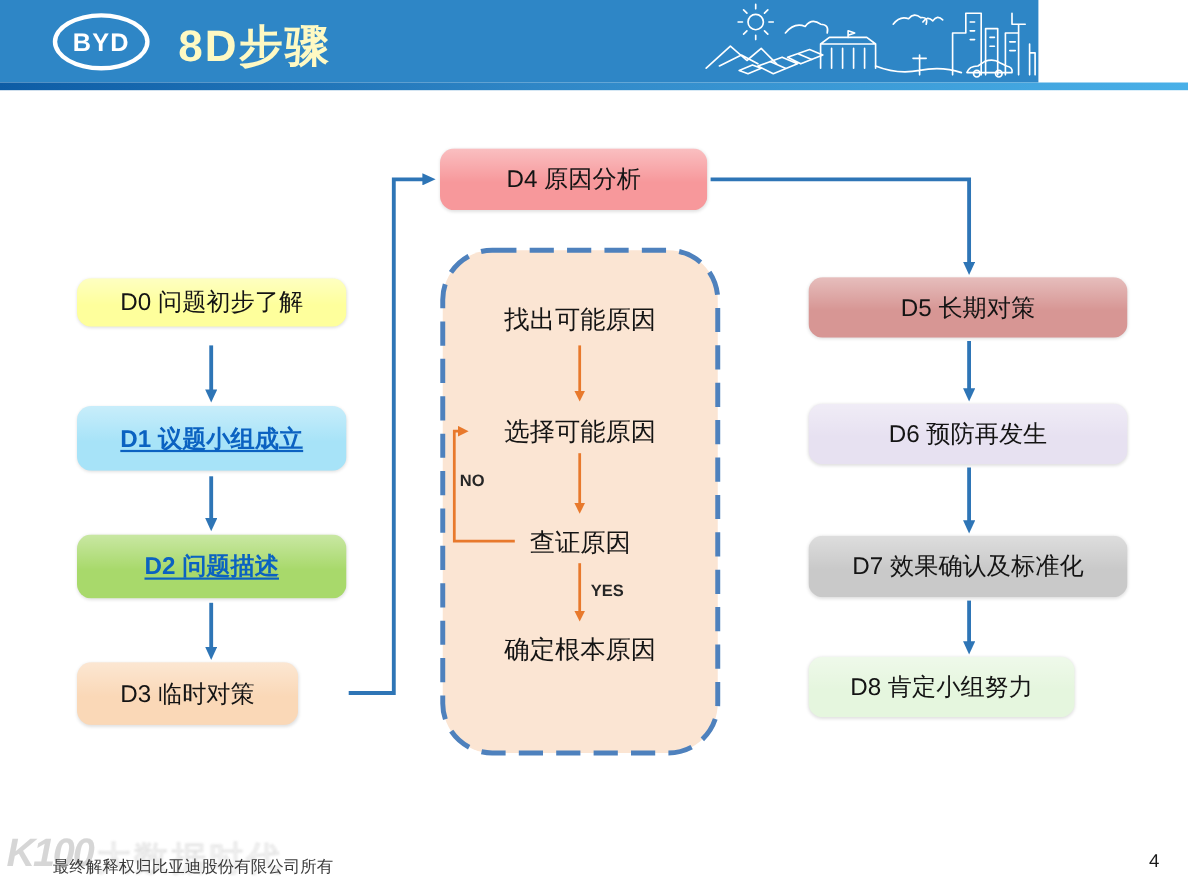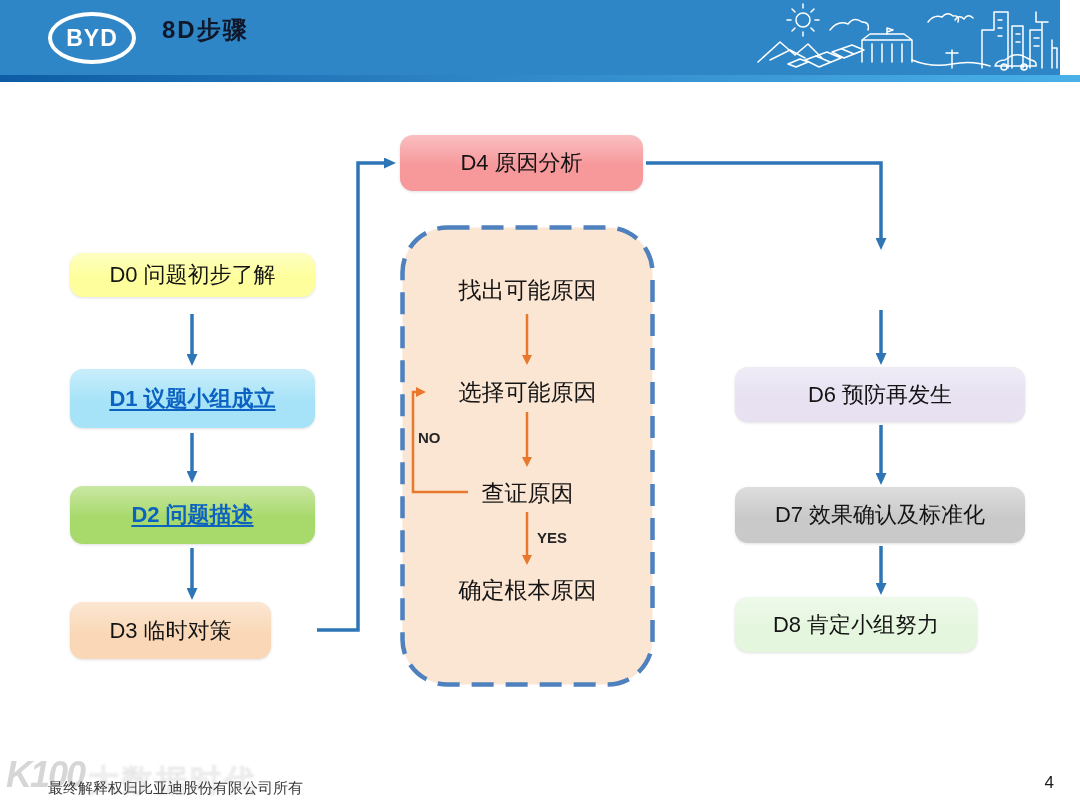--- a/index.html
+++ b/index.html
@@ -2,27 +2,27 @@
 <html><head>
 <meta charset="utf-8">
 <title>8D步骤</title>
 <style>
   html,body{margin:0;padding:0;background:#fff;}
   .slide{
     position:relative;width:1080px;height:810px;overflow:hidden;background:#ffffff;
     font-family:"Liberation Sans","DejaVu Sans",sans-serif;
   }
   
-  .header{position:absolute;left:0;top:0;width:1060px;height:75px;background:#2E86C6;}
+  .header{position:absolute;left:0;top:0;width:944px;height:75px;background:#2E86C6;}
   .header-strip{position:absolute;left:0;top:75px;width:1080px;height:7px;
     background:linear-gradient(90deg,#0D5CA5 0%,#2F86C6 45%,#49B0E8 100%);}
   .logo{position:absolute;left:48px;top:12px;width:88px;height:52px;border:4px solid #fff;
     border-radius:50%;display:flex;align-items:center;justify-content:center;box-sizing:border-box;}
   .logo-text{color:#fff;font-size:23px;font-weight:800;letter-spacing:1px;}
-  .page-title{position:absolute;left:162px;top:14px;margin:0;color:#0f172a;font-size:24px;
+  .page-title{position:absolute;left:162px;top:14px;margin:0;color:#fef9c3;font-size:40px;
     font-weight:700;letter-spacing:2px;}
   .header-art{position:absolute;right:0;top:0;width:310px;height:75px;}
   
   .fbox{position:absolute;display:flex;align-items:center;justify-content:center;
     border-radius:13px;font-size:22px;color:#141414;
     background-image:linear-gradient(180deg,rgba(255,255,255,.38),rgba(255,255,255,0) 55%);
     box-shadow:0 1px 3px rgba(0,0,0,.12);}
   .fbox-label{white-space:nowrap;}
   .linktext{color:#0B62C1;text-decoration:underline;text-underline-offset:3px;font-weight:600;cursor:pointer;}
   #bd0{left:70px;top:253px;width:245px;height:44px;}
@@ -142,20 +142,23 @@
   </div>
   <div class="fbox" id="bd2" style="background-color: rgb(168, 217, 107);">
     <span class="fbox-label linktext">D2 问题描述</span>
   </div>
   <div class="fbox" id="bd3" style="background-color: rgb(250, 216, 183);">
     <span class="fbox-label">D3 临时对策</span>
   </div>
   <div class="fbox" id="bd4" style="background-color: rgb(247, 152, 155); text-align: center;">
     <span class="fbox-label">D4 原因分析</span>
   </div>
+  <div class="fbox" id="bd5" style="background-color: rgb(215, 150, 148);">
+    <span class="fbox-label">D5 长期对策</span>
+  </div>
   <div class="fbox" id="bd6" style="background-color: rgb(231, 225, 241);">
     <span class="fbox-label">D6 预防再发生</span>
   </div>
   <div class="fbox" id="bd7" style="background-color: rgb(201, 201, 201);">
     <span class="fbox-label">D7 效果确认及标准化</span>
   </div>
   <div class="fbox" id="bd8" style="background-color: rgb(229, 246, 222);">
     <span class="fbox-label">D8 肯定小组努力</span>
   </div>
 

